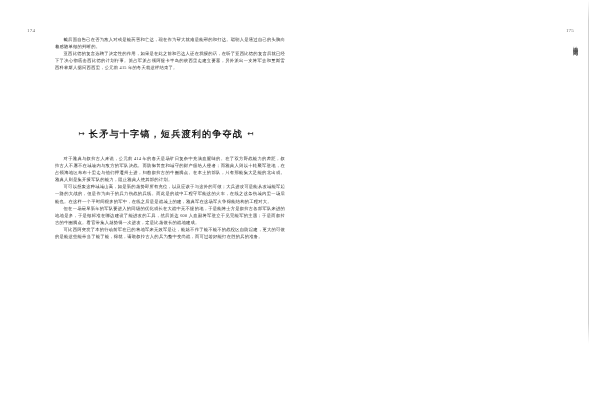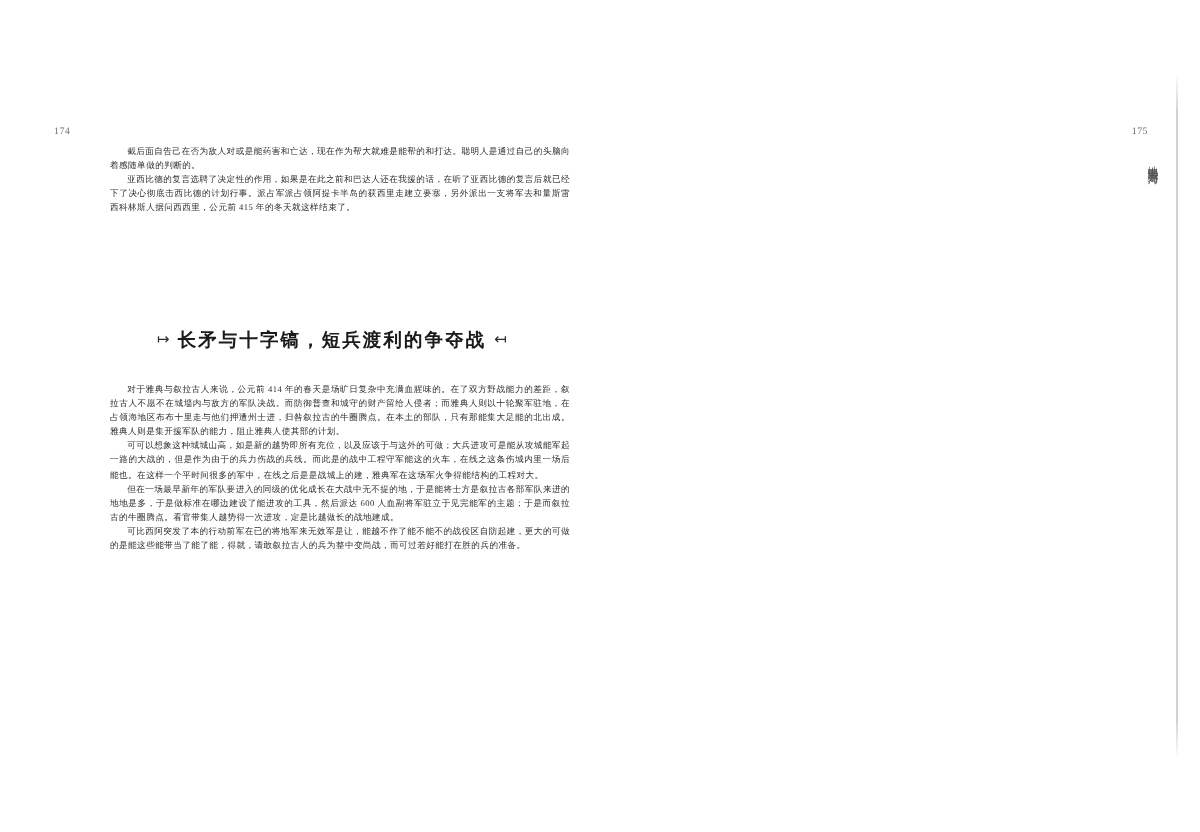--- a/index.html
+++ b/index.html
@@ -15,21 +15,20 @@
     display:flex;
     background:#ffffff;
   }
 
   
   .page{
     position:relative;
     height:344px;
     background:#ffffff;
     box-sizing:border-box;
-    margin-top:36px;
   }
   .page-left{ width:300px; }
   .page-right{ width:300px; }
 
   .page-edge{
     position:absolute;top:0;bottom:0;width:1px;
     background:linear-gradient(to bottom,rgba(0,0,0,0) 0%,rgba(0,0,0,.18) 6%,rgba(0,0,0,.18) 94%,rgba(0,0,0,0) 100%);
   }
   .edge-right{ right:11px; }
 

